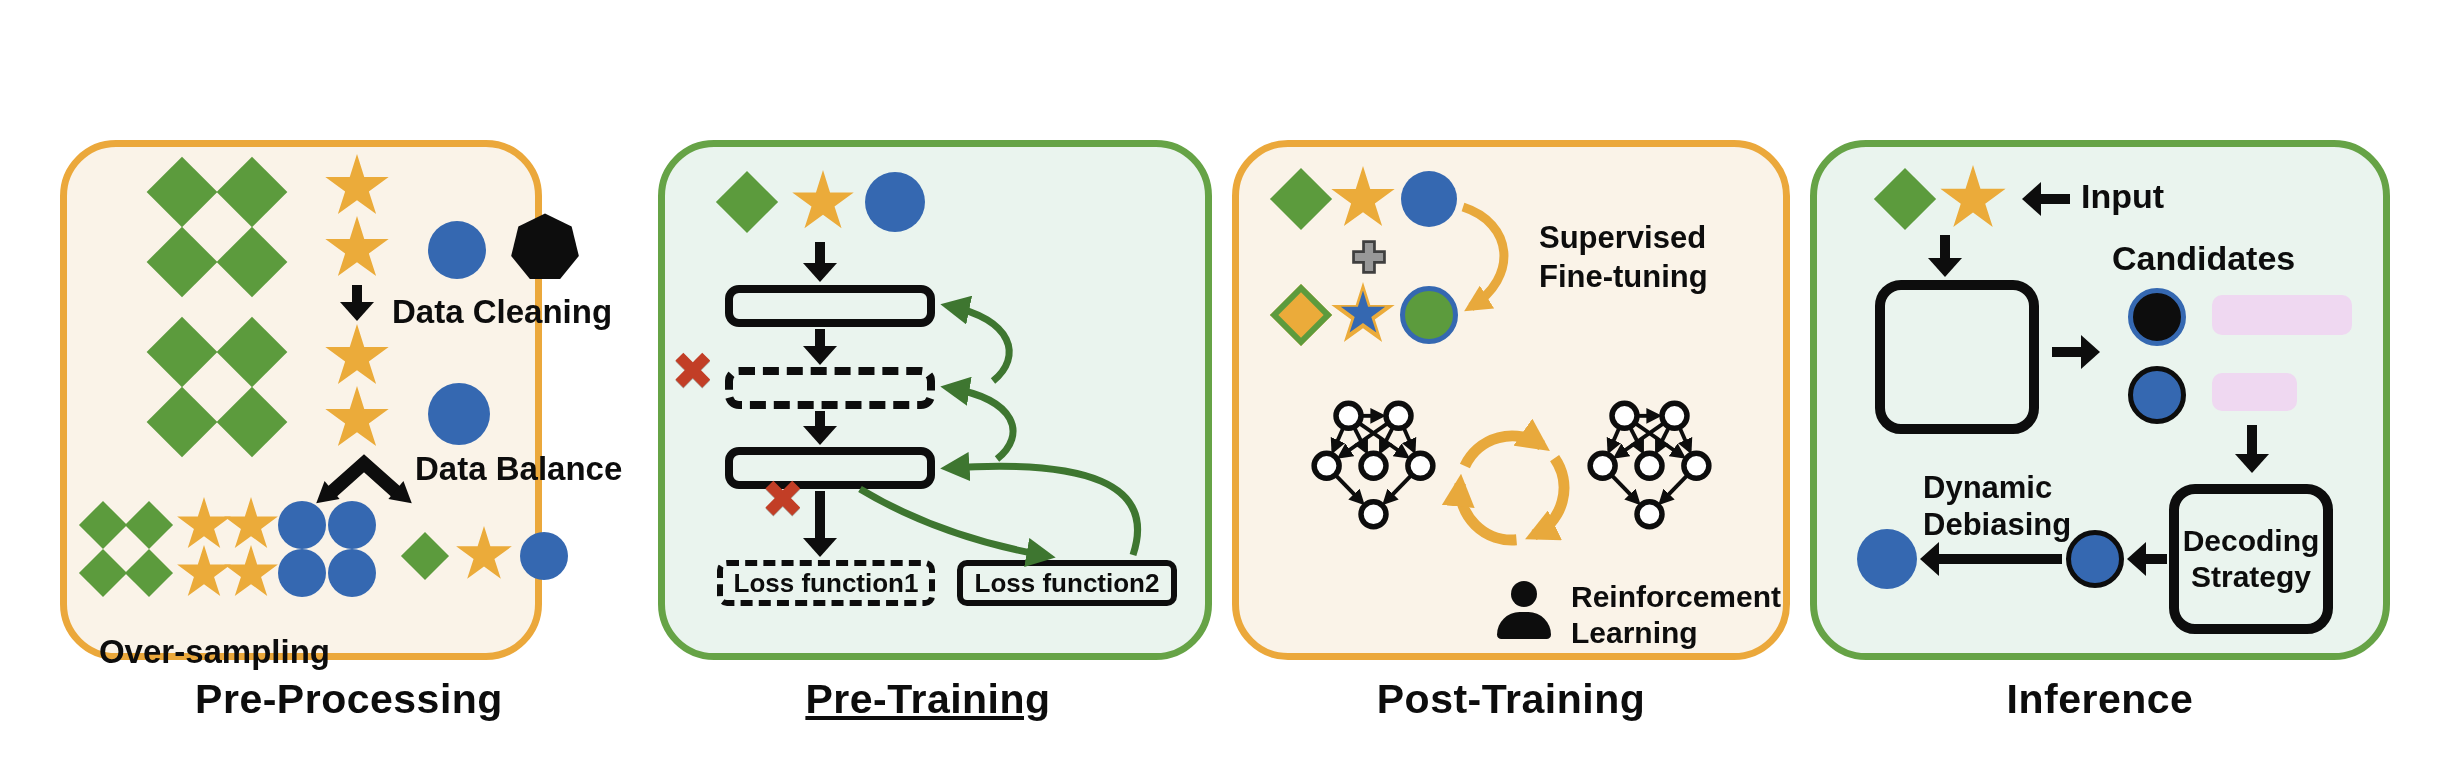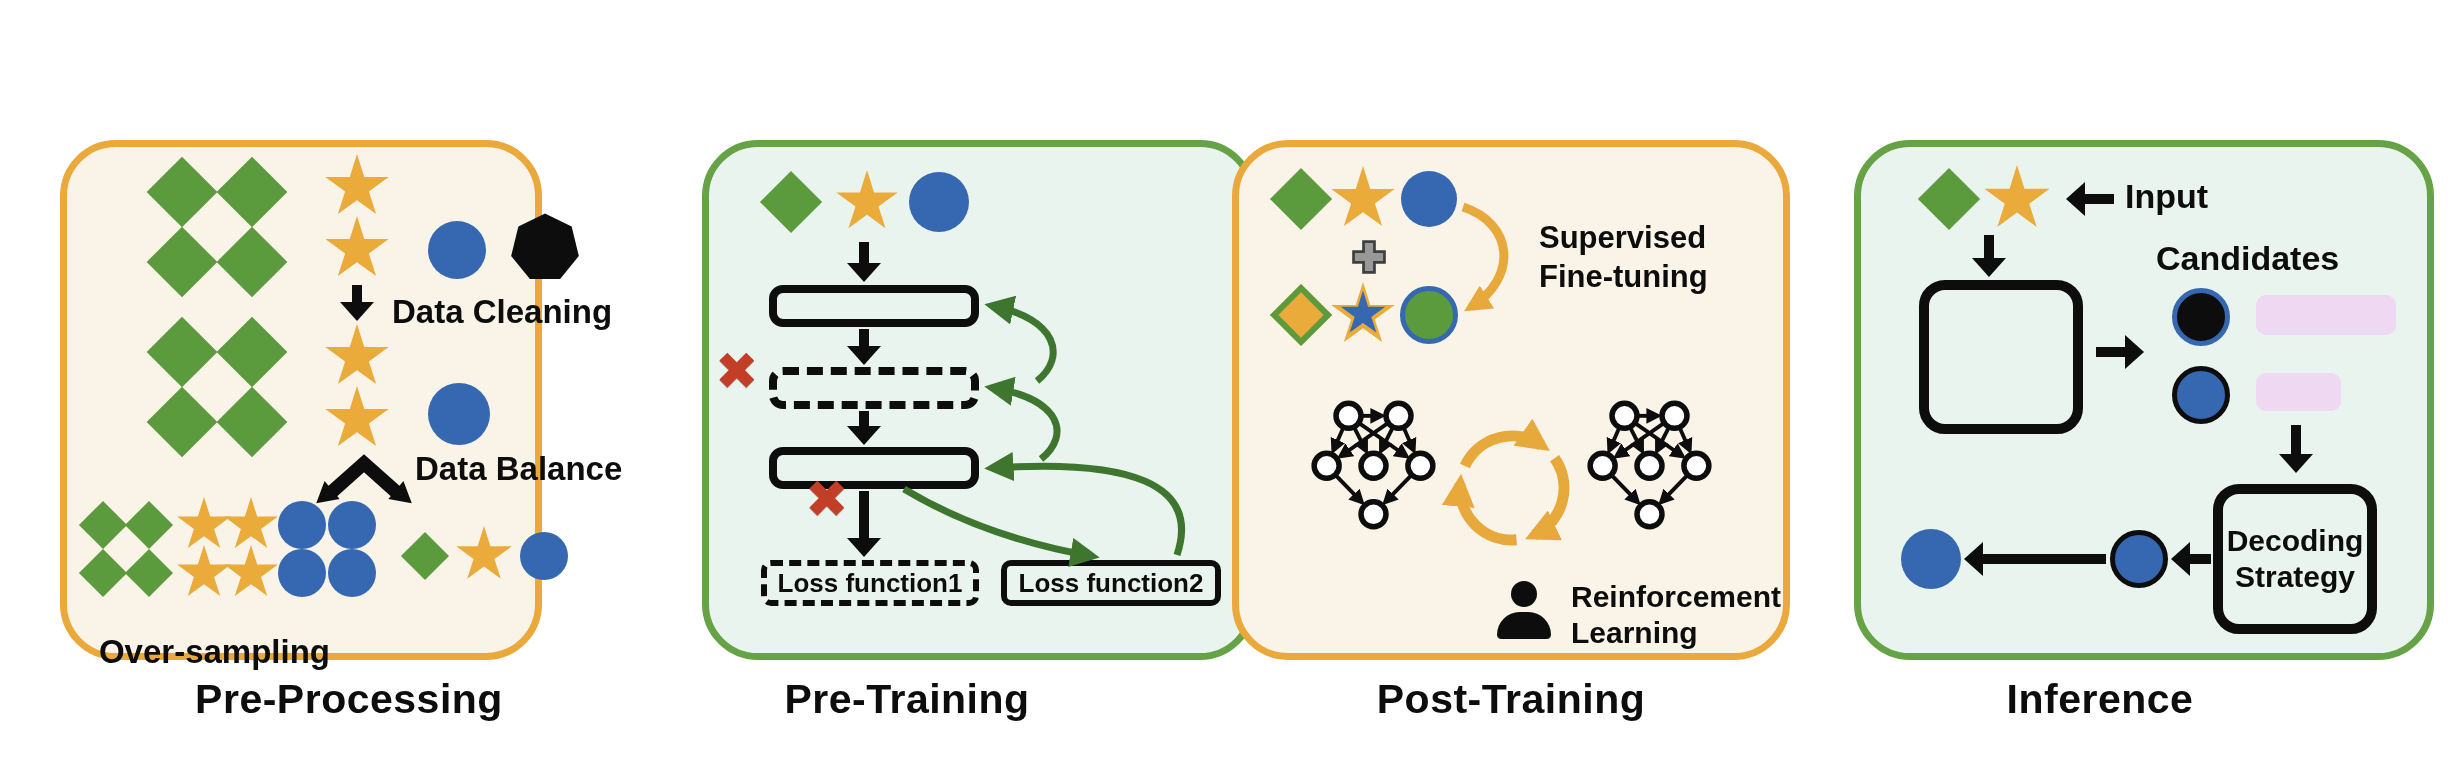--- a/index.html
+++ b/index.html
@@ -5,25 +5,25 @@
   :root{
     --orange:#EBA83B; --greenbd:#66A346; --cream:#FAF3E8; --mint:#EAF4EE;
     --green:#5C9B3D; --gold:#EBAB3A; --blue:#3568B1; --ink:#0D0D0D;
     --dkgreen:#3E7630; --cgold:#E8A93C; --red:#C23E26; --pink:#EFD8F1;
   }
   html,body{margin:0;padding:0;background:#fff;}
   .canvas{position:relative;width:2448px;height:762px;background:#fff;overflow:hidden;
           font-family:"Liberation Sans",sans-serif;color:var(--ink);}
   .panel{position:absolute;top:140px;height:520px;border-radius:56px;border:7px solid;box-sizing:border-box;}
   .panel.orange{border-color:var(--orange);background:var(--cream);}
-  .panel.green{border-color:var(--greenbd);background:var(--mint);margin-left:44px;}
+  .panel.green{border-color:var(--greenbd);background:var(--mint);}
   .p1{left:60px;width:482px;} .p2{left:658px;width:554px;}
   .p3{left:1232px;width:558px;} .p4{left:1810px;width:580px;}
   .ptitle{position:absolute;top:676px;font-size:41px;font-weight:700;text-align:center;letter-spacing:.5px;}
-  .t1{left:60px;width:578px;} .t2{left:630px;width:554px;}
+  .t1{left:60px;width:578px;} .t2{left:651px;width:554px;text-decoration:underline;}
   .t3{left:1232px;width:558px;} .t4{left:1810px;width:580px;}
   .shape{position:absolute;box-sizing:border-box;}
   .diamond{background:var(--green);transform:rotate(45deg);}
   .diamond.outlined{background:var(--gold);border:6px solid var(--green);}
   .star{background:var(--gold);clip-path:polygon(50% 0%,61% 35%,98% 35%,68% 57%,79% 91%,50% 70%,21% 91%,32% 57%,2% 35%,39% 35%);}
   .star .star{position:absolute;left:15%;top:13%;width:70%;height:70%;background:var(--blue);}
   .circle{background:var(--blue);border-radius:50%;}
   .circle.blackfill{background:var(--ink);border:5px solid var(--blue);}
   .circle.ringed{border:5px solid var(--ink);}
   .circle.greenfill{background:var(--green);border:5px solid var(--blue);}
@@ -227,19 +227,20 @@
     <div class="shape circle ringed" style="left:311px;top:219px;width:58px;height:58px;"></div>
     <div class="pink" style="left:395px;top:226px;width:85px;height:38px;"></div>
     <div class="ar-d" style="left:418px;top:278px;height:48px;"></div>
     <div class="decbox" style="left:352px;top:337px;width:164px;height:150px;">
       <span>Decoding Strategy</span>
     </div>
     <div class="ar-l" style="left:310px;top:395px;width:40px;"></div>
     <div class="shape circle ringed" style="left:249px;top:383px;width:58px;height:58px;"></div>
     <div class="ar-l" style="left:103px;top:395px;width:142px;"></div>
     <div class="shape circle" style="left:40px;top:382px;width:60px;height:60px;"></div>
+    <div class="lbl wrap" style="left:106px;top:322px;width:175px;font-size:31px;line-height:1.2;">Dynamic Debiasing</div>
   </div>
 
   <div class="ptitle t1">Pre-Processing</div>
   <div class="ptitle t2">Pre-Training</div>
   <div class="ptitle t3">Post-Training</div>
   <div class="ptitle t4">Inference</div>
 </div>
 
 </body></html>

